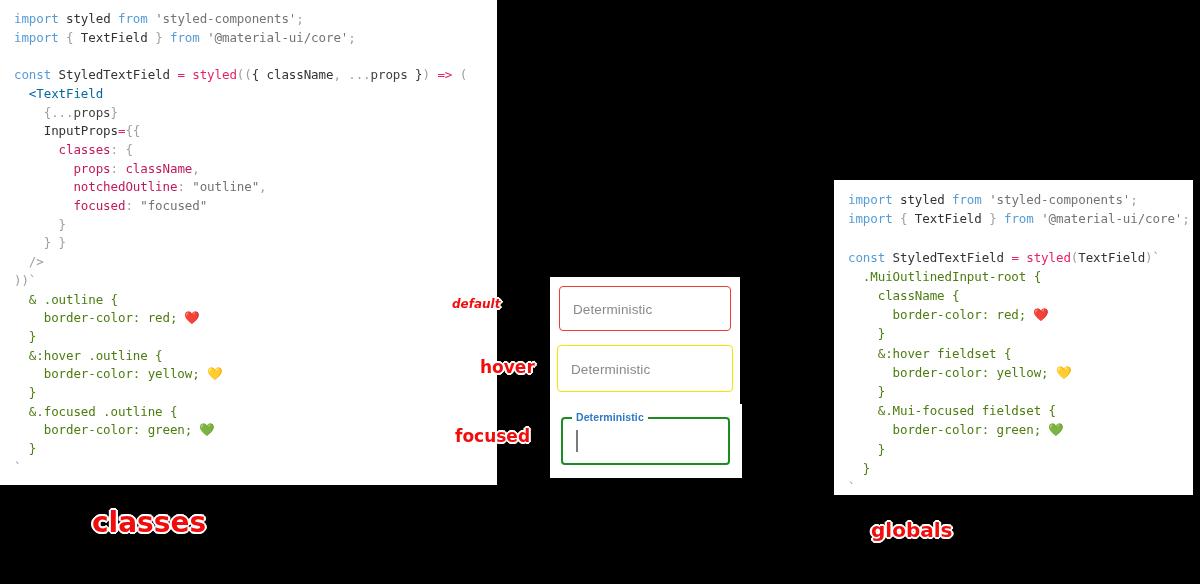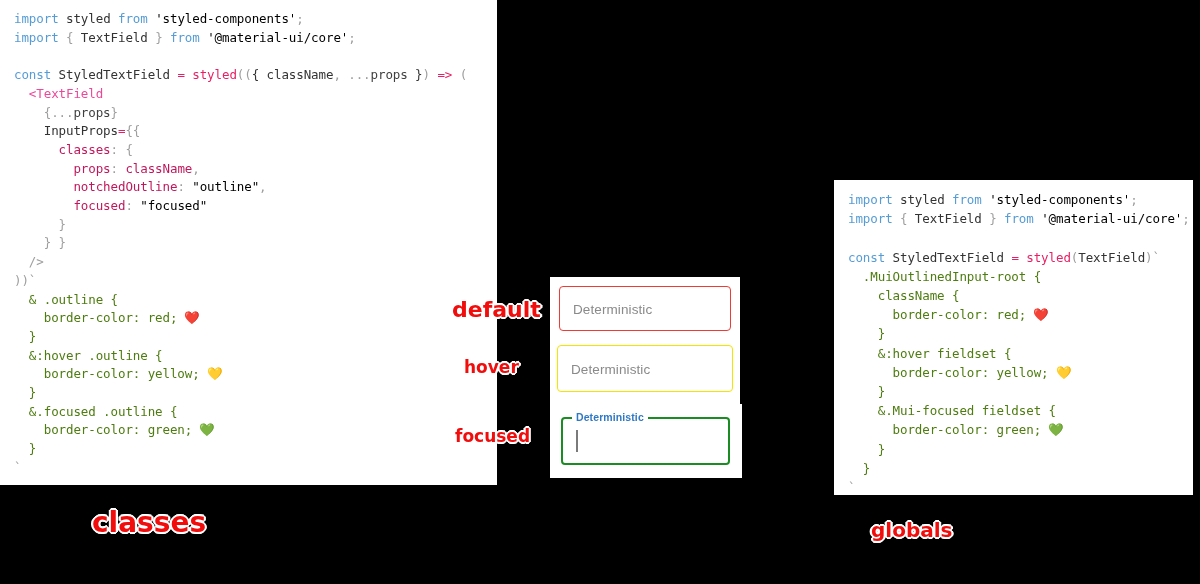--- a/index.html
+++ b/index.html
@@ -47,23 +47,23 @@
     padding: 10px 0 0 14px;
   }
   #panel-globals pre {
     font-size: 12.5px;
     line-height: 19.2px;
     letter-spacing: -0.1px;
   }
 
   
   .tk-kw   { color: #569cd6; text-align: center; }      
-  .tk-str  { color: #000000; }      
+  .tk-str  { color: #737373; }      
   .tk-fn   { color: #e91e63; }      
-  .tk-tag  { color: #ec4899; }      
+  .tk-tag  { color: #0369a1; }      
   .tk-prop { color: #c2185b; }      
   .tk-var  { color: #404040; }      
   .tk-plain{ color: #333333; }      
   .tk-punc { color: #9e9e9e; }      
   .tk-css  { color: #4d7c0f; }      
   .tk-op   { color: #e91e63; }      
 
   
   #panel-demo {
     position: absolute;
@@ -143,22 +143,22 @@
     color: #f20d0d;
     white-space: nowrap;
     text-shadow:
        1.6px  0px 0 #fff, -1.6px  0px 0 #fff,
        0px  1.6px 0 #fff,  0px -1.6px 0 #fff,
        1.2px  1.2px 0 #fff, -1.2px  1.2px 0 #fff,
        1.2px -1.2px 0 #fff, -1.2px -1.2px 0 #fff,
        2.2px  0px 0 #fff, -2.2px  0px 0 #fff,
        0px  2.2px 0 #fff,  0px -2.2px 0 #fff;
   }
-  #annot-default { left: 452px; top: 297px; font-size: 22px; }
-  #annot-hover   { left: 464px; top: 357px; font-size: 17px; }
+  #annot-default { left: 452px; top: 297px; font-size: 12px; font-style: italic; }
+  #annot-hover   { left: 480px; top: 357px; font-size: 17px; }
   #annot-focused { left: 455px; top: 426px; font-size: 17px; }
 
   #label-classes { left: 92px;  top: 506px; font-size: 28px; }
   #label-globals { left: 871px; top: 518px; font-size: 20px; }
 </style>
 </head>
 <body style="background: rgb(0, 0, 0);">
 
 <div class="code-panel" id="panel-classes">
   <pre><span class="tk-kw">import</span><span class="tk-plain"> </span><span class="tk-plain">styled</span><span class="tk-plain"> </span><span class="tk-kw">from</span><span class="tk-plain"> </span><span class="tk-str">'styled-components'</span><span class="tk-punc">;</span>

